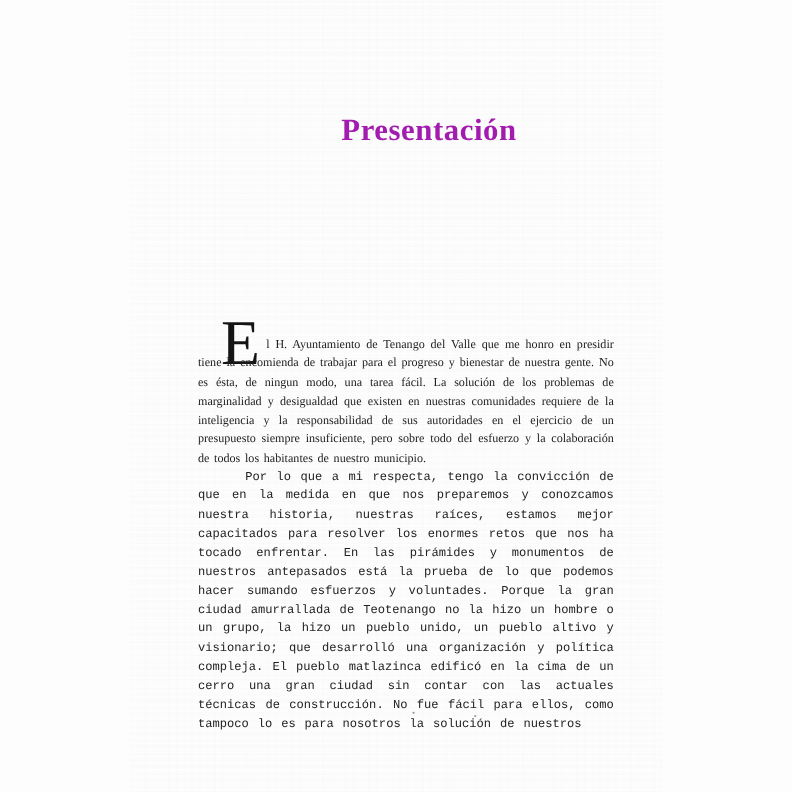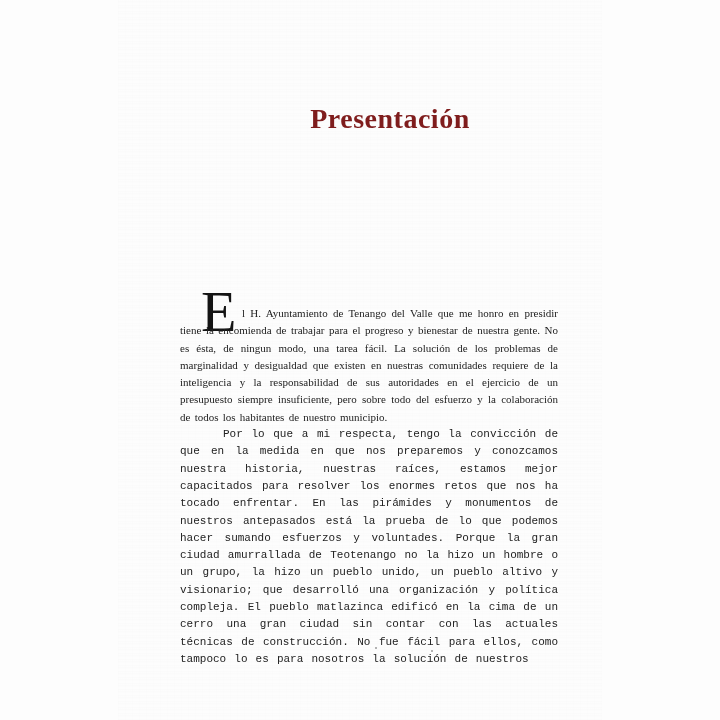--- a/index.html
+++ b/index.html
@@ -32,21 +32,21 @@
     pointer-events: none;
   }
   .page-title {
     position: absolute;
     top: 84px;
     left: 180px;
     width: 420px;
     text-align: center;
     font-size: 28px;
     font-weight: bold;
-    color: #7f1d1d;
+    color: #a21caf;
     letter-spacing: 0.5px;
   }
   .drop-cap {
     position: absolute;
     left: 201px;
     top: 283px;
     font-size: 58px;
     line-height: 1;
     font-weight: 500;
     color: #141414;

